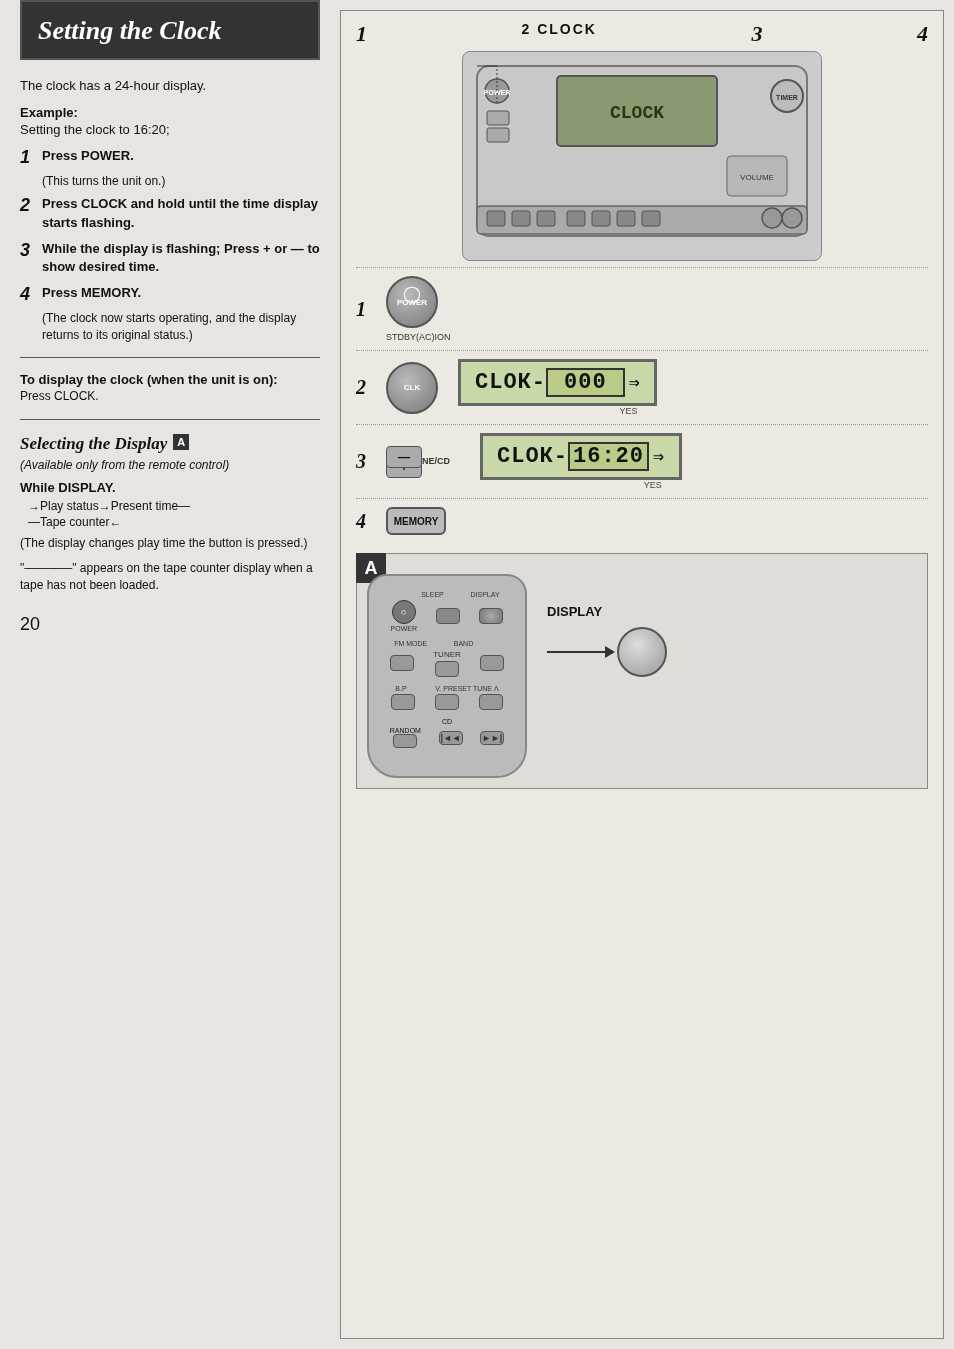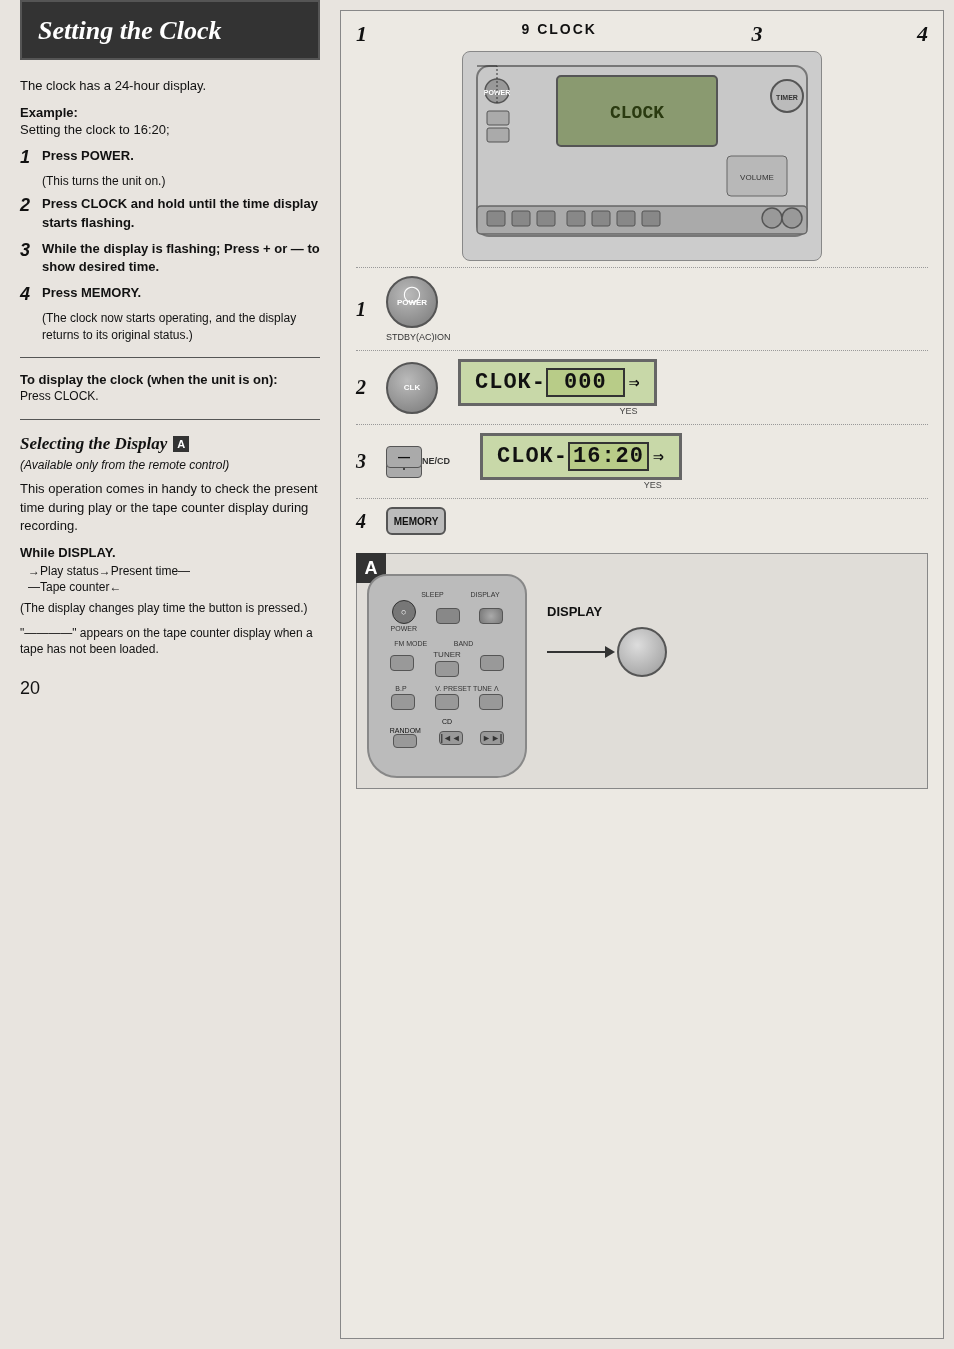--- a/index.html
+++ b/index.html
@@ -112,21 +112,20 @@
     }
 
     
     .select-display-title {
       font-size: 17px;
       font-style: italic;
       font-weight: bold;
       font-family: Georgia, serif;
       margin-bottom: 4px;
       display: flex;
-      align-items: center;
       gap: 6px;
     }
     .icon-a {
       display: inline-block;
       background: #333;
       color: #fff;
       font-size: 11px;
       font-weight: bold;
       font-style: normal;
       width: 16px;
@@ -439,37 +438,36 @@
     <div class="press-clock">Press CLOCK.</div>
 
     <hr class="divider">
 
     <div class="select-display-title">
       <span>Selecting the Display</span>
       <span class="icon-a">A</span>
     </div>
 
     <div class="available-note">(Available only from the remote control)</div>
-    <div class="operation-text">This operation comes in handy to check the present time during play or the tape counter display during recording.</div>
 
     <div class="press-display-label">While DISPLAY.</div>
     <div class="display-flow">→Play status→Present time—</div>
     <div class="display-flow-indent">—Tape counter←</div>
     <div class="display-changes-note">(The display changes play time the button is pressed.)</div>
     <div class="dashes-note">"————" appears on the tape counter display when a tape has not been loaded.</div>
 
     <div class="page-number">20</div>
   </div>
 
   <div class="right-col">
     <div class="right-col-inner">
 
       <div style="display:flex; justify-content:space-between; align-items:flex-start; margin-bottom:4px; position:relative;">
         <span style="font-size:22px; font-style:italic; font-weight:bold; font-family:Georgia,serif;">1</span>
-        <span style="font-size:14px; font-weight:bold; letter-spacing:2px;">9 CLOCK</span>
+        <span style="font-size:14px; font-weight:bold; letter-spacing:2px;">2 CLOCK</span>
         <span style="font-size:22px; font-style:italic; font-weight:bold; font-family:Georgia,serif;">3</span>
         <span style="font-size:22px; font-style:italic; font-weight:bold; font-family:Georgia,serif;">4</span>
       </div>
 
       <div class="device-svg-wrap">
         <svg width="350" height="200" viewBox="0 0 350 200" xmlns="http://www.w3.org/2000/svg">
 
           <rect x="10" y="10" width="330" height="170" rx="12" ry="12" fill="#c8c8c8" stroke="#777" stroke-width="2"></rect>
 
           <rect x="90" y="20" width="160" height="70" rx="4" fill="#8a9a70" stroke="#555" stroke-width="2"></rect>

